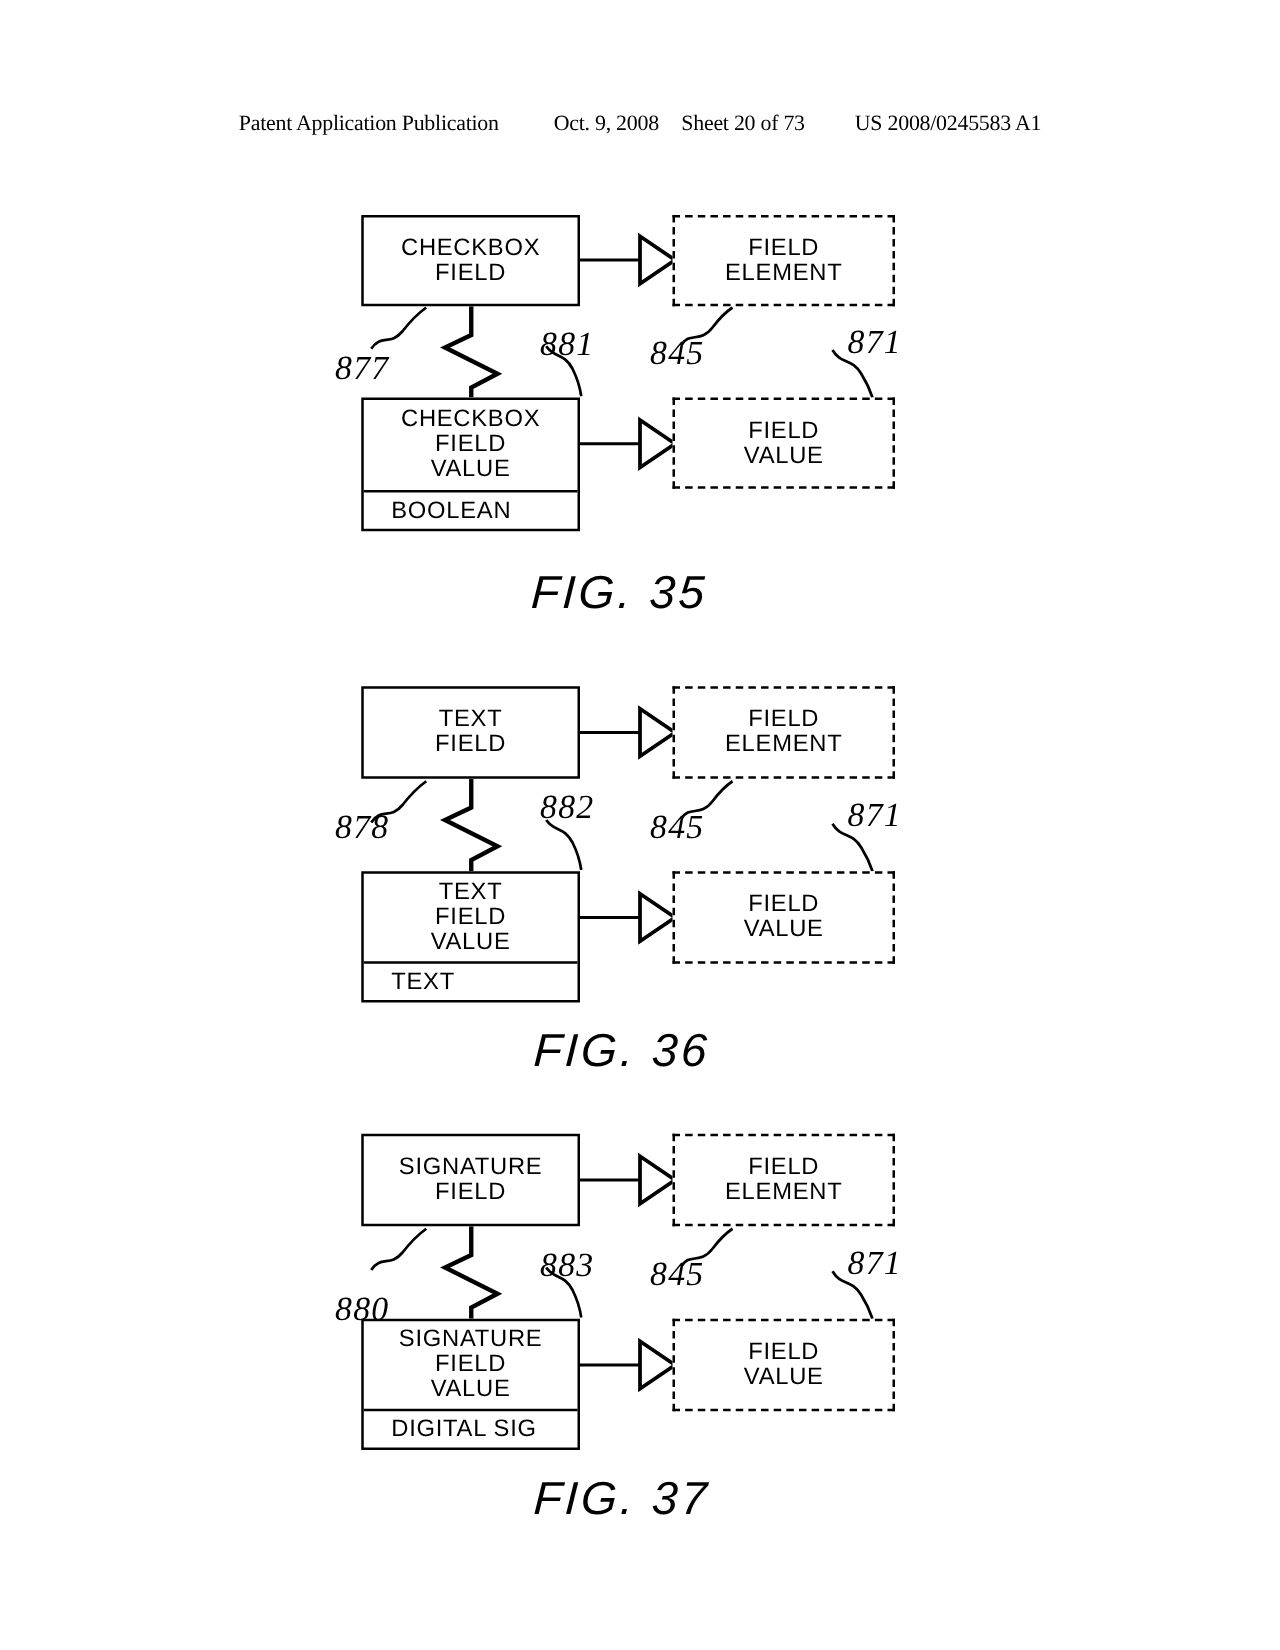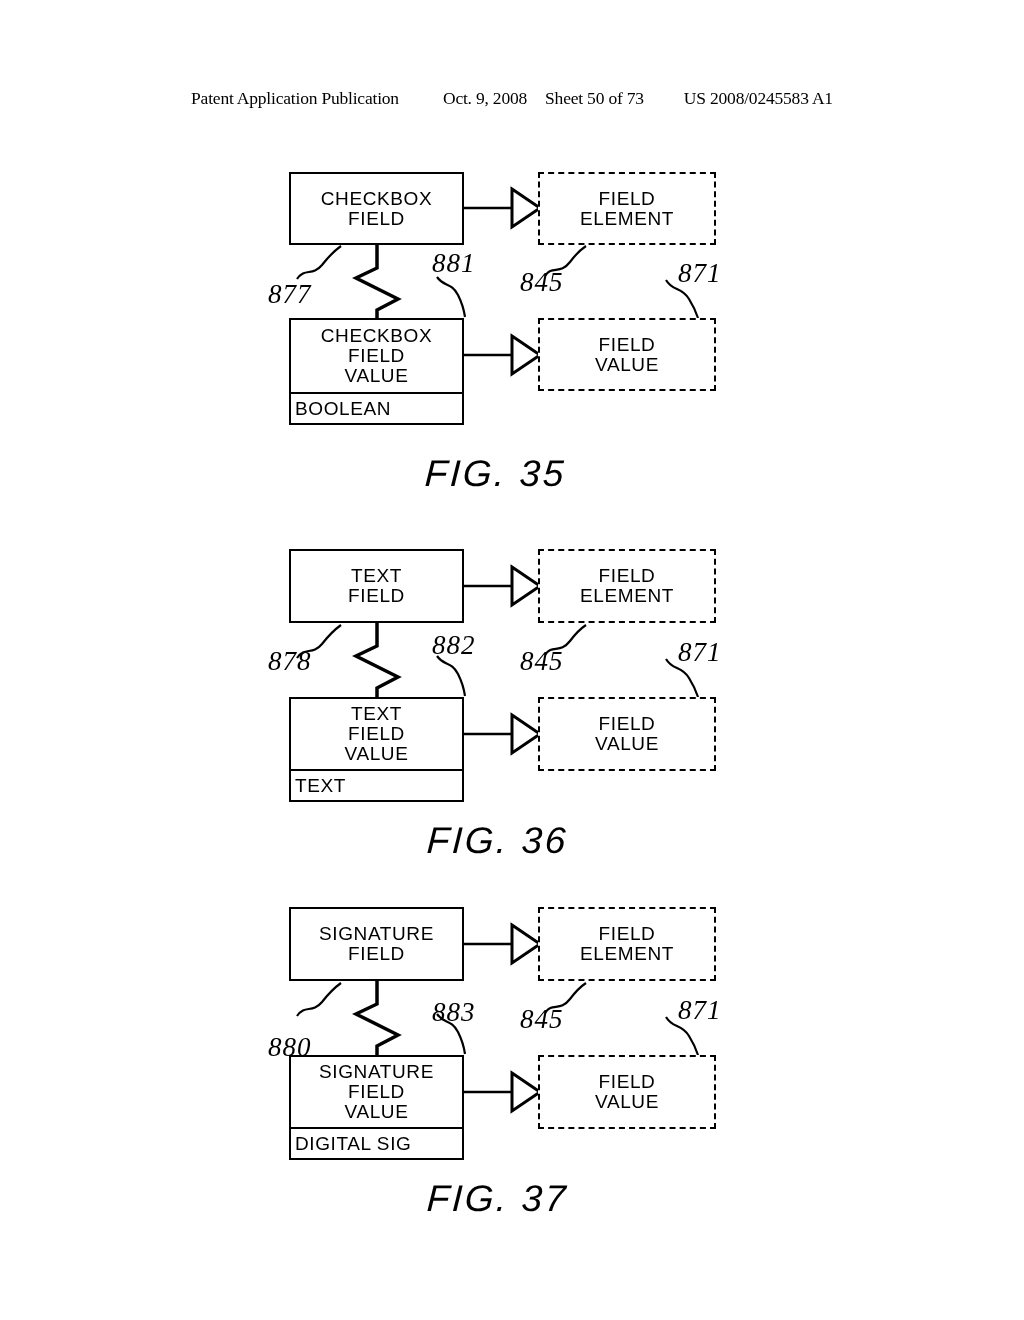--- a/index.html
+++ b/index.html
@@ -68,21 +68,21 @@
     text-align: center;
     line-height: 1.04;
     font-size: 19px;
     letter-spacing: 0.6px;
   }
   .node-solid .node-type {
     box-sizing: border-box;
     border-top: 2.5px solid #000;
     display: flex;
     align-items: center;
-    padding-left: 4px;
+    padding-left: 22px;
     font-size: 19px;
     letter-spacing: 0.6px;
     height: 31px;
   }
 
   
   .node-dashed {
     position: absolute;
     box-sizing: border-box;
     border: 2.5px dashed #000;
@@ -128,21 +128,21 @@
     white-space: nowrap;
     transform: skewX(-3deg);
   }
 </style>
 </head>
 <body>
 
 <div class="page-header">
   <span class="hdr-pub">Patent Application Publication</span>
   <span class="hdr-date">Oct. 9, 2008</span>
-  <span class="hdr-sheet">Sheet 50 of 73</span>
+  <span class="hdr-sheet">Sheet 20 of 73</span>
   <span class="hdr-number">US 2008/0245583 A1</span>
 </div>
 
 <div class="figure" style="top:155px;text-decoration:underline;">
   <div class="fig-canvas" style="height:365px;">
 
     <svg class="fig-svg" width="1024" height="365">
 
       <line x1="464" y1="53" x2="512" y2="53" stroke="#000" stroke-width="2.5"></line>
       <polygon points="512,34 540,53 512,72" fill="none" stroke="#000" stroke-width="3"></polygon>
@@ -181,21 +181,21 @@
       <span class="node-line">FIELD</span>
       <span class="node-line">ELEMENT</span>
     </div>
 
     <div class="node-dashed" style="left:538px; top:163px; width:178px; height:73px;">
       <span class="node-line">FIELD</span>
       <span class="node-line">VALUE</span>
     </div>
 
     <span class="ref-num" style="left:268px; top:124px;">877</span>
-    <span class="ref-num" style="left:432px; top:93px;">881</span>
+    <span class="ref-num" style="left:432px; top:105px;">881</span>
     <span class="ref-num" style="left:520px; top:112px;">845</span>
     <span class="ref-num" style="left:678px; top:103px;">871</span>
 
     <span class="fig-caption" style="left:425px; top:298px;">FIG. 35</span>
   </div>
 </div>
 
 <div class="figure" style="top:532px;">
   <div class="fig-canvas" style="height:360px;">
 

